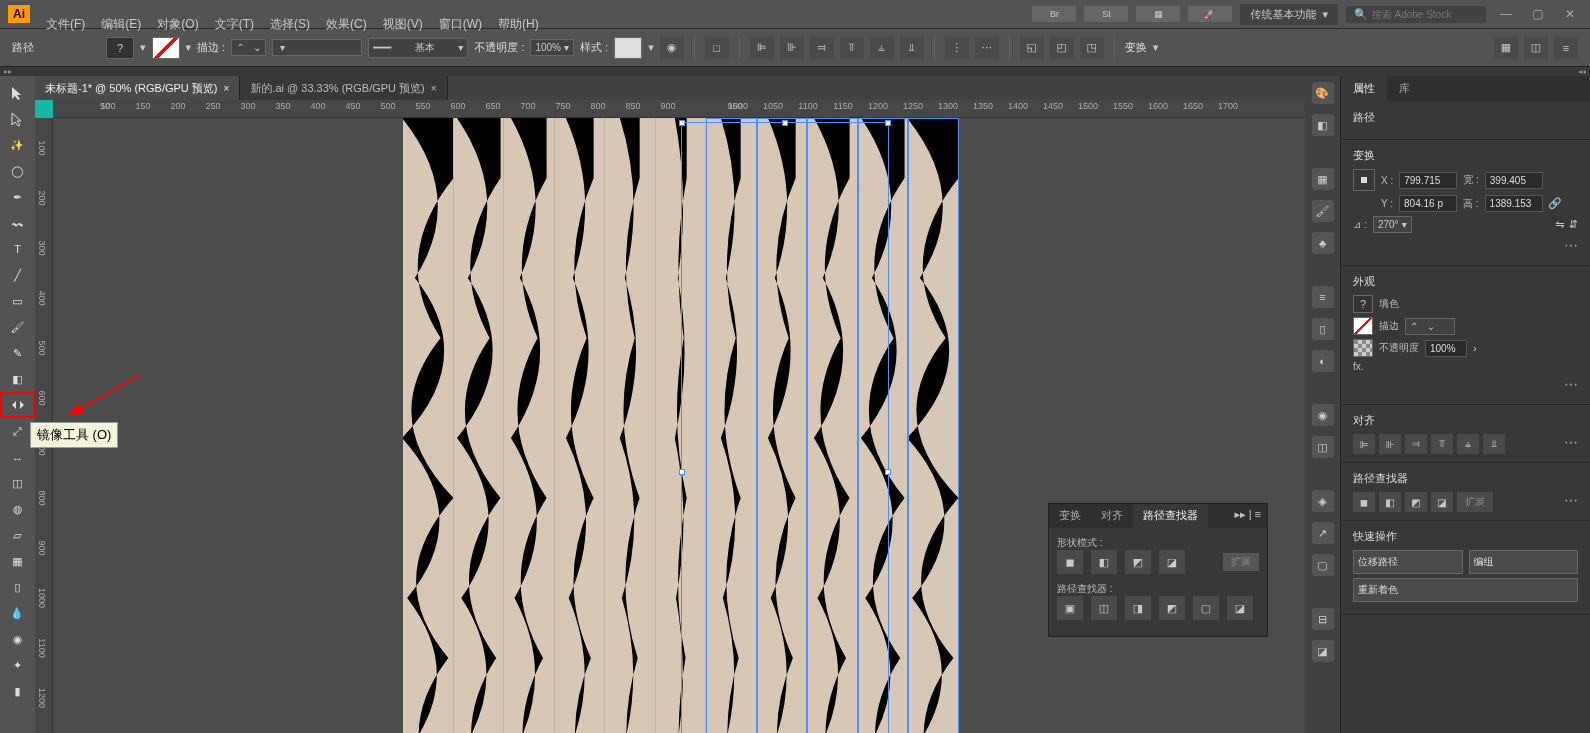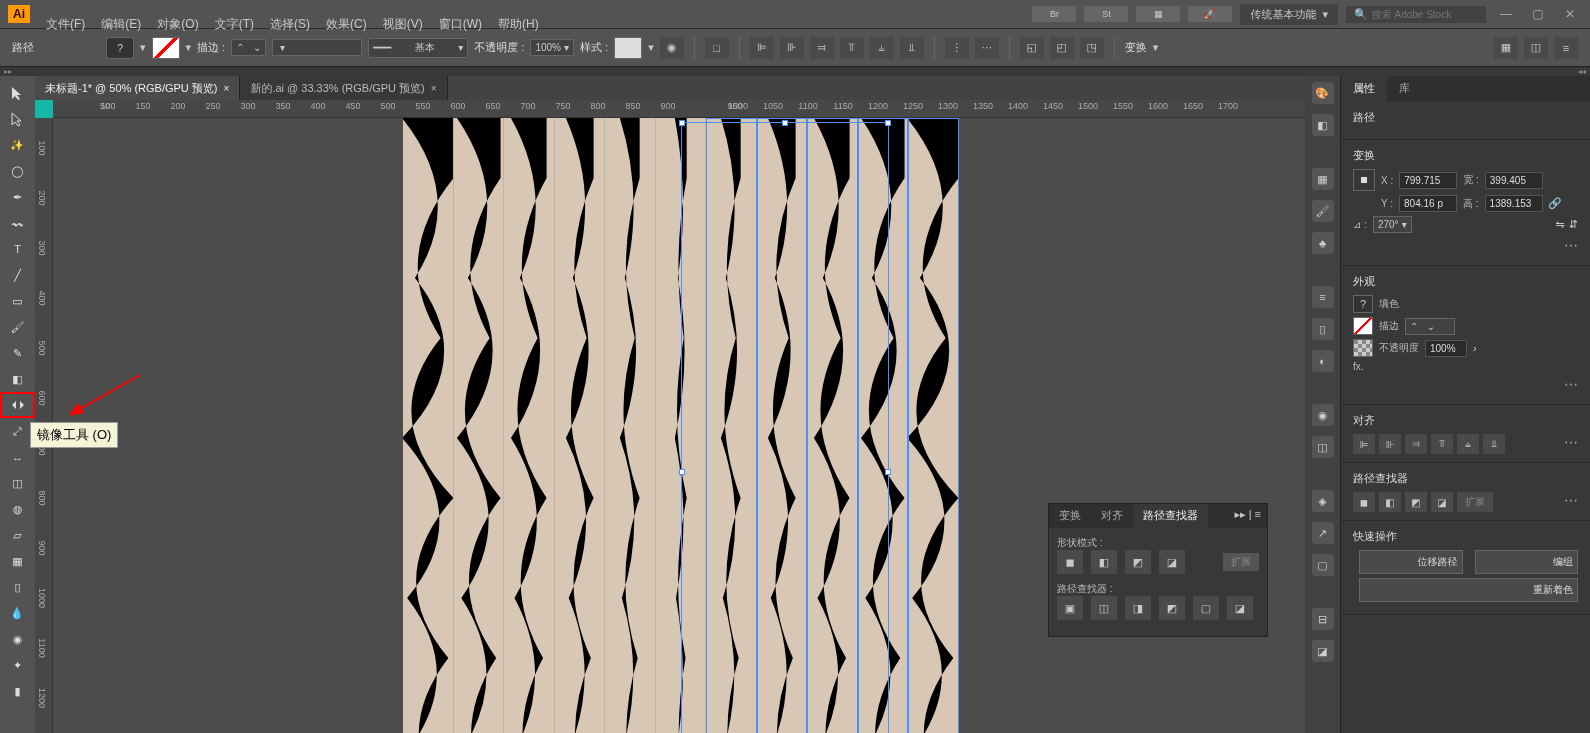--- a/index.html
+++ b/index.html
@@ -71,21 +71,21 @@
 
 .panel-right { width: 250px; background: #383838; border-left: 1px solid #222; display: flex; flex-direction: column; font-size: 11px; }
 .panel-tabs { display: flex; background: #2f2f2f; height: 26px; }
 .panel-tab { padding: 5px 12px; color: #aaa; }
 .panel-tab.active { background: #383838; color: #eee; }
 .panel-section { padding: 8px 12px; border-bottom: 1px solid #2a2a2a; }
 .panel-section-title { font-size: 11px; color: #ddd; margin-bottom: 6px; }
 .panel-row { display: flex; align-items: center; gap: 6px; margin-bottom: 4px; }
 .panel-label { color: #bbb; font-size: 10px; }
 .panel-input { background: #2a2a2a; border: 1px solid #555; padding: 2px 4px; width: 58px; color: #ddd; font-size: 10px; }
-.panel-btn { flex: 1; background: #4a4a4a; border: 1px solid #666; padding: 4px; text-align: right; font-size: 10px; color: #ddd; margin-left: 6px; }
+.panel-btn { flex: 1; background: #4a4a4a; border: 1px solid #666; padding: 4px; text-align: left; font-size: 10px; color: #ddd; }
 .align-icons { display: flex; gap: 4px; }
 .align-icon { width: 22px; height: 20px; background: #4a4a4a; display: flex; align-items: center; justify-content: center; font-size: 10px; }
 .more-dots { color: #aaa; font-size: 14px; margin-left: auto; }
 
 
 .float-panel { position: absolute; left: 1048px; top: 503px; width: 220px; background: #383838; border: 1px solid #222; z-index: 50; font-size: 11px; }
 .float-tabs { display: flex; background: #2f2f2f; height: 24px; }
 .float-tab { padding: 4px 10px; color: #aaa; }
 .float-tab.active { background: #383838; color: #eee; }
 .float-body { padding: 8px; }

